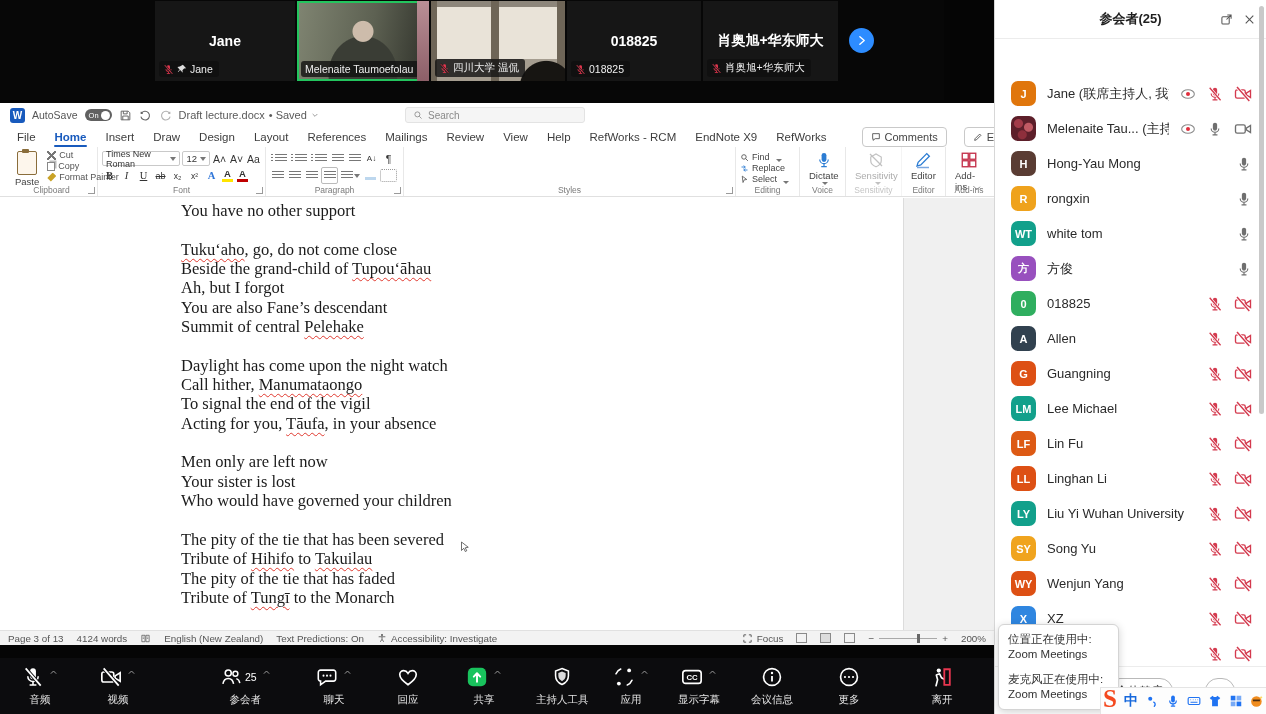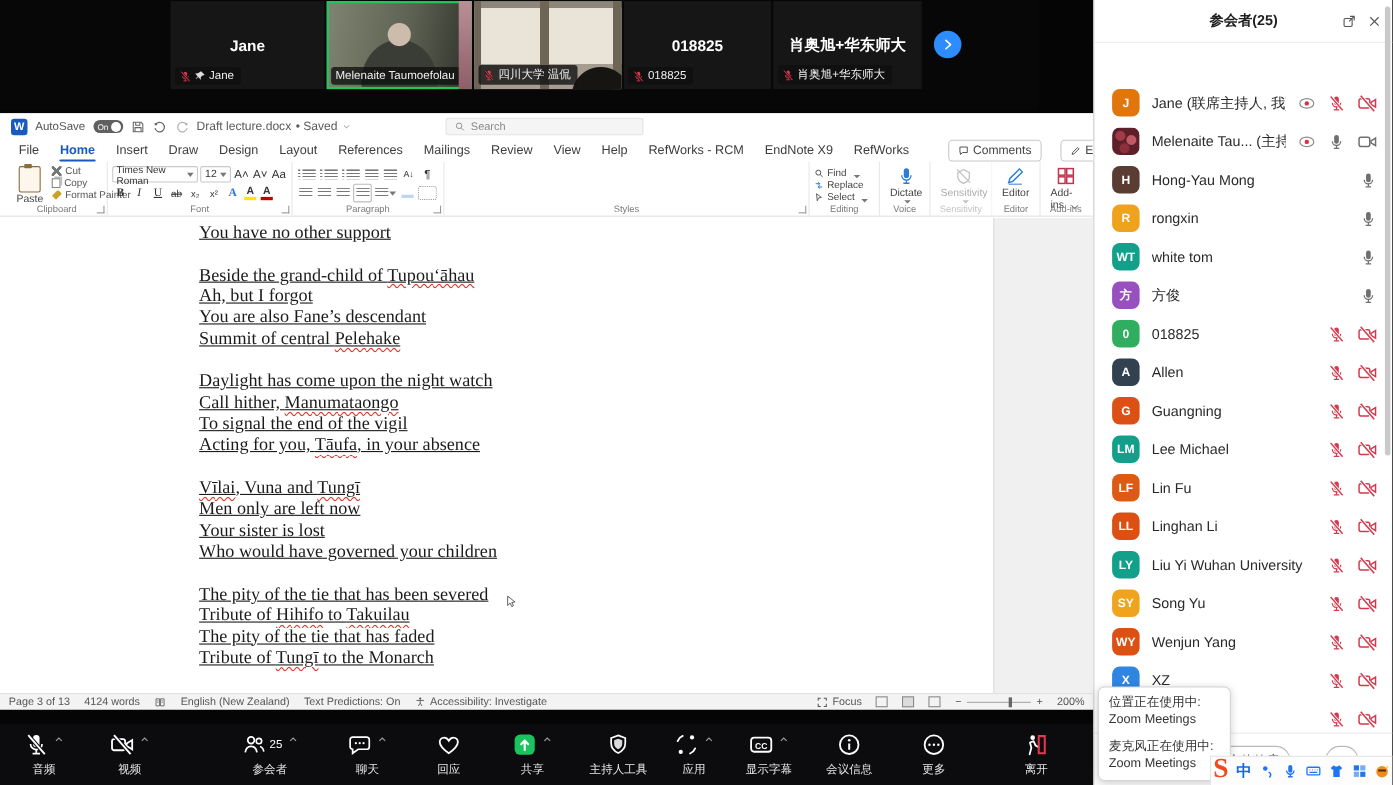--- a/index.html
+++ b/index.html
@@ -101,21 +101,21 @@
   .ed-row{display:flex;align-items:flex-end;gap:3px;white-space:nowrap;}
   .ribbon-collapse{position:absolute;right:12px;bottom:3px;color:#777;font-size:9px;}
   .grayed{opacity:.45;}
 
   
   #wd-doc{position:absolute;left:0;top:95px;width:100%;height:432px;background:#fff;overflow:hidden;}
   #wd-doc .canvas-right{position:absolute;left:903px;top:0;width:91px;height:100%;background:#f0f0f0;border-left:1px solid #dcdcdc;}
   #doc-text{position:absolute;left:181px;top:3px;font-family:"Liberation Serif",serif;font-size:16.5px;
       line-height:19.35px;color:#1b1b1b;white-space:nowrap;}
   .stanza{margin:0 0 19.35px 0;}
-  .dline{height:19.35px;text-decoration:underline;}
+  .dline{height:19.35px;}
   .sp-err{text-decoration:underline;text-decoration-style:wavy;text-decoration-color:#e0392f;text-decoration-thickness:1px;text-underline-offset:3px;}
   #mouse-cursor{position:absolute;left:459px;top:340px;width:12px;height:18px;}
 
   
   #wd-status{position:absolute;left:0;top:527px;width:100%;height:15px;background:#f3f3f3;border-top:1px solid #e1e1e1;
       display:flex;align-items:center;font-size:9.8px;color:#555;padding:0 8px;gap:13px;box-sizing:border-box;}
   #wd-status .grow{flex:1;}
   .zoom-slider{display:flex;align-items:center;gap:5px;color:#555;}
   .zs-track{width:58px;height:1px;background:#a9a9a9;position:relative;}
   .zs-thumb{position:absolute;left:38px;top:-4px;width:3px;height:9px;background:#666;}
@@ -558,33 +558,33 @@
         </span>
     </div>
 
     <div id="wd-doc">
       <div class="canvas-right"></div>
       <div id="doc-text">
           <div class="stanza">
             <div class="dline"><span>You have no other support</span></div>
           </div>
           <div class="stanza">
+            <div class="dline"><span class="sp-err">Tukuʻaho</span><span>, go, do not come close</span></div>
             <div class="dline"><span>Beside the grand-child of </span><span class="sp-err">Tupouʻāhau</span></div>
             <div class="dline"><span>Ah, but I forgot</span></div>
             <div class="dline"><span>You are also Fane’s descendant</span></div>
             <div class="dline"><span>Summit of central </span><span class="sp-err">Pelehake</span></div>
           </div>
           <div class="stanza">
             <div class="dline"><span>Daylight has come upon the night watch</span></div>
             <div class="dline"><span>Call hither, </span><span class="sp-err">Manumataongo</span></div>
             <div class="dline"><span>To signal the end of the vigil</span></div>
             <div class="dline"><span>Acting for you, </span><span class="sp-err">Tāufa</span><span>, in your absence</span></div>
           </div>
           <div class="stanza">
-            <div class="dline"><span class="sp-err">Vīlai</span><span>, Vuna and </span><span class="sp-err">Tungī</span></div>
             <div class="dline"><span>Men only are left now</span></div>
             <div class="dline"><span>Your sister is lost</span></div>
             <div class="dline"><span>Who would have governed your children</span></div>
           </div>
           <div class="stanza">
             <div class="dline"><span>The pity of the tie that has been severed</span></div>
             <div class="dline"><span>Tribute of </span><span class="sp-err">Hihifo</span><span> to </span><span class="sp-err">Takuilau</span></div>
             <div class="dline"><span>The pity of the tie that has faded</span></div>
             <div class="dline"><span>Tribute of </span><span class="sp-err">Tungī</span><span> to the Monarch</span></div>
           </div>

